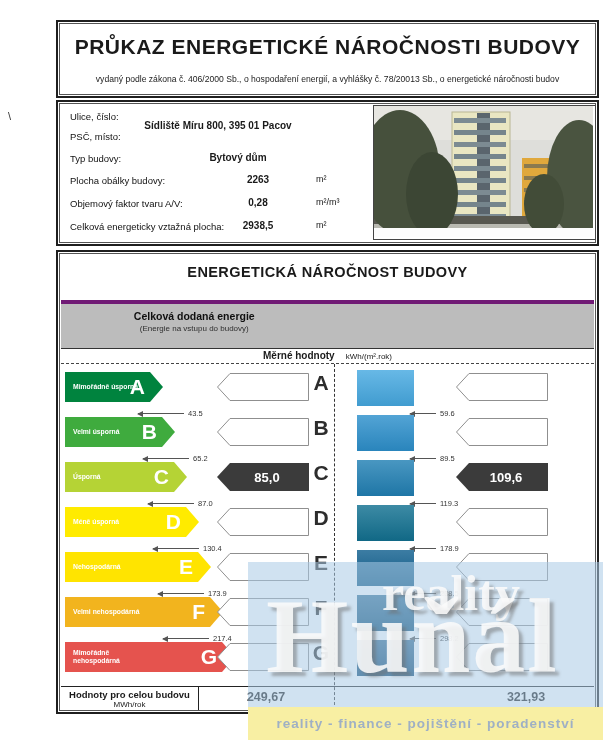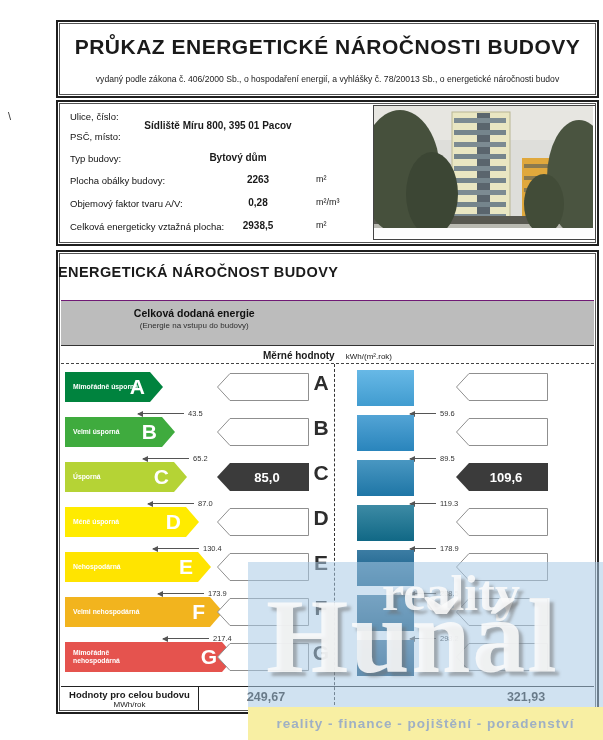--- a/index.html
+++ b/index.html
@@ -21,24 +21,24 @@
   #info-box{left:56px;top:100px;width:539px;height:142px;}
   .ib-label{position:absolute;font-size:9.5px;color:#111;}
   .ib-value{position:absolute;font-size:10px;font-weight:bold;text-align:center;}
   .ib-unit{position:absolute;font-size:9px;}
 
   #photo-frame{position:absolute;left:315px;top:3px;width:221px;height:133px;
                border:1px solid #444;background:#fff;}
 
   
   #chart-box{left:56px;top:250px;width:539px;height:460px;}
-  .e-title{position:absolute;top:12px;left:0;width:100%;text-align:left;
+  .e-title{position:absolute;top:12px;left:0;width:100%;text-align:center;
            font-size:14.5px;font-weight:bold;letter-spacing:.4px;}
   .gray-bar{position:absolute;left:3px;top:48px;width:533px;height:44px;
-            background:#bcbcbc;border-top:1px solid #701a75;border-bottom:1px solid #333;}
+            background:#bcbcbc;border-top:4px solid #701a75;border-bottom:1px solid #333;}
   .gcol{position:absolute;top:6px;width:50%;text-align:center;}
   .gcol .t{font-size:10.5px;font-weight:bold;color:#101010;}
   .gcol .s{font-size:8px;color:#2e2e2e;margin-top:2px;}
   .units-row{position:absolute;left:3px;top:93px;width:533px;height:18px;
              text-align:center;border-bottom:1px dashed #444;}
   .units-row .u-b{font-size:10px;font-weight:bold;}
   .units-row .u-s{font-size:8px;}
 
   .vdash{position:absolute;left:276px;top:112px;height:346px;width:0;
          border-left:1.5px dashed #333;}

